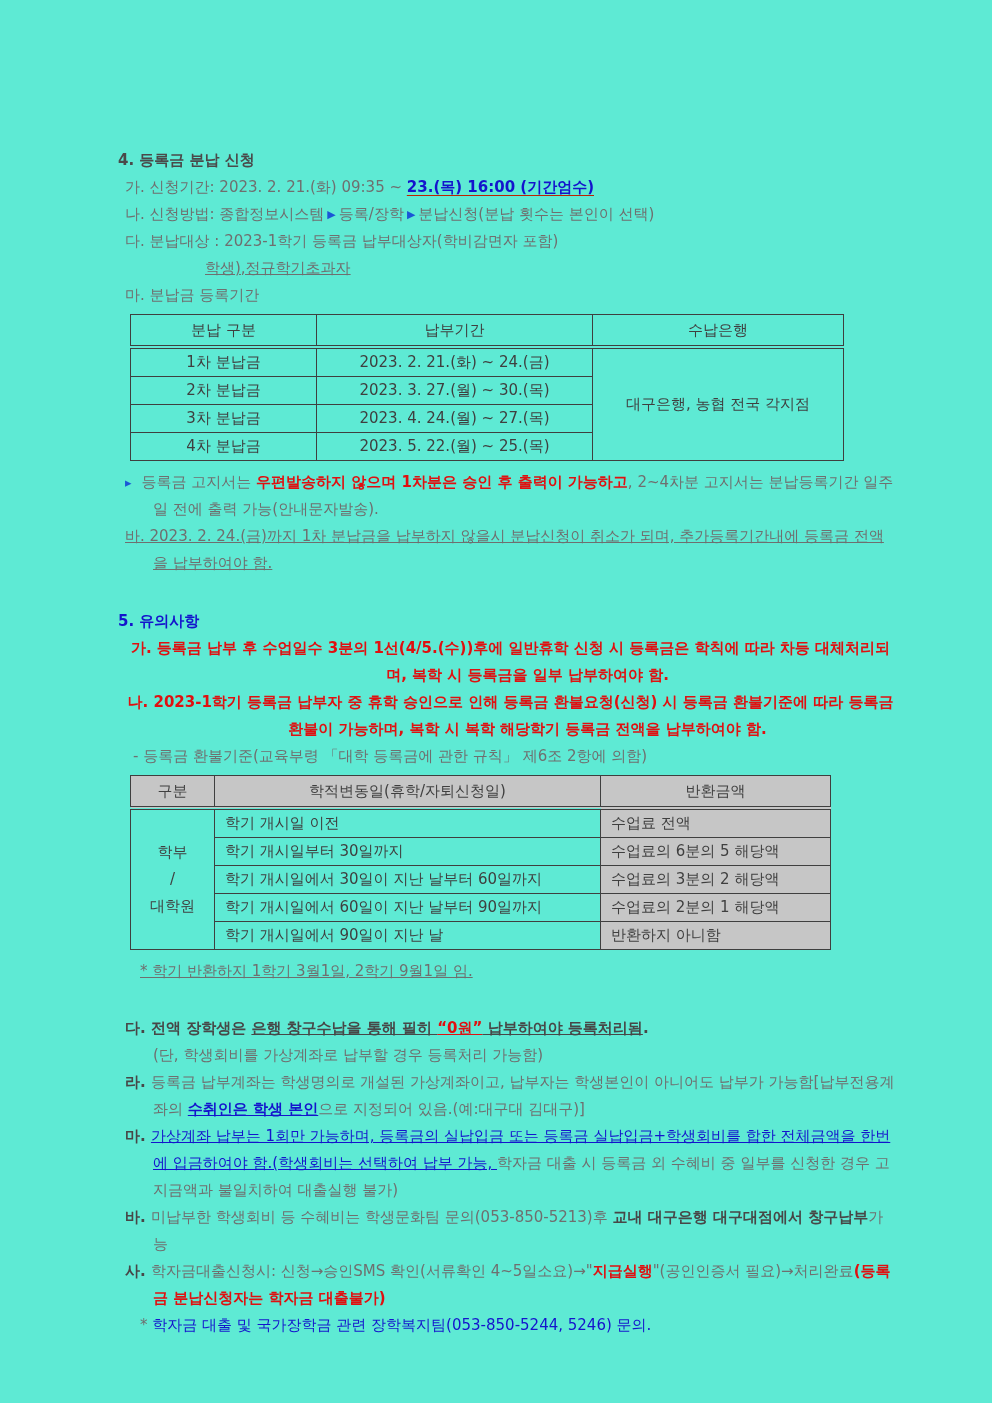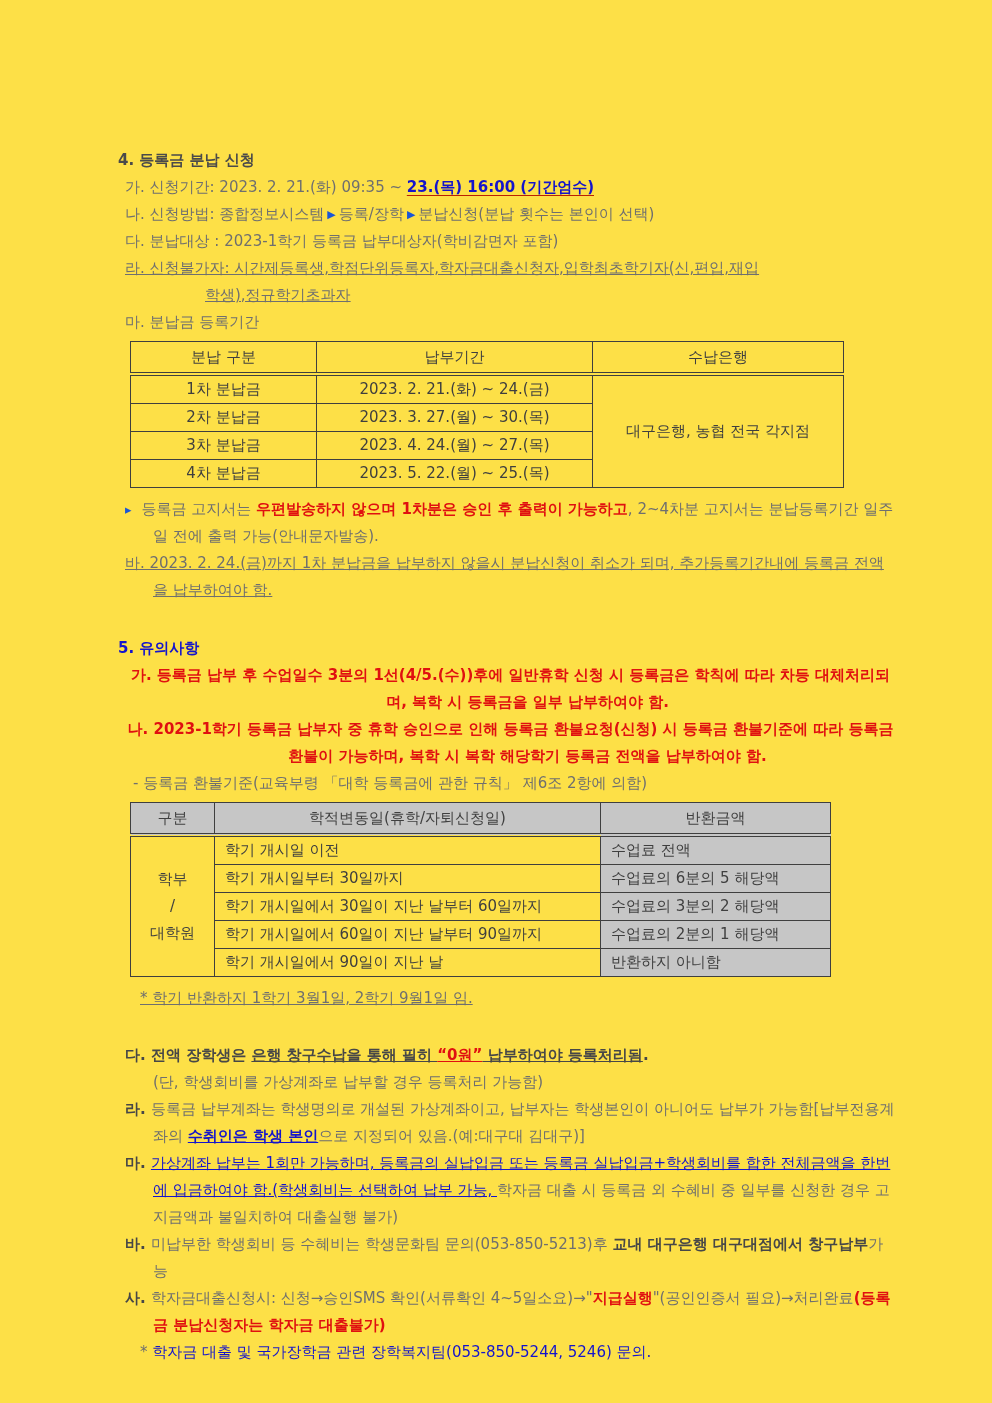--- a/index.html
+++ b/index.html
@@ -1,21 +1,21 @@
 <!DOCTYPE html>
 <html><head>
 <meta charset="utf-8">
 <style>
   html,body { margin:0; padding:0; background:#ffffff; }
   .page {
     position:relative;
     width:992px; height:1403px;
     box-sizing:border-box;
     padding:147px 96px 0 116px;
-    background:#fde047;
+    background:#5eead4;
     font-family:"DejaVu Sans","Liberation Sans",sans-serif;
     font-size:15px;
     line-height:27px;
     color:#6f6f6f;
     overflow:hidden;
   }
   p { margin:0; }
   .sec-heading { color:#4a4a4a; font-weight:bold; margin-left:2px; }
   .sec-heading.blue { color:#1414cc; }
   .item { margin-left:9px; }
@@ -71,21 +71,21 @@
 <div class="page">
 
   <p class="sec-heading">4. 등록금 분납 신청</p>
 
   <p class="item"><span>가. 신청기간: 2023. 2. 21.(화) 09:35 ~ </span><span class="deadline">23.(목) 16:00 (기간엄수)</span></p>
 
   <p class="item"><span>나. 신청방법: 종합정보시스템</span><span class="arrow">▶</span><span>등록/장학</span><span class="arrow">▶</span><span>분납신청(분납 횟수는 본인이 선택)</span></p>
 
   <p class="item">다. 분납대상 : 2023-1학기 등록금 납부대상자(학비감면자 포함)</p>
 
-  <p class="item"><span class="u">라. 신청불가자: 시간제등록생,학점단위등록자,학자금대출신청자,입학최초학기자(신,편입,재입</span><span class="u ra2-line2">학생),정규학기초과자</span></p>
+  <p class="item"><span class="u ra2-line2">학생),정규학기초과자</span></p>
 
   <p class="item">마. 분납금 등록기간</p>
 
   <table class="doc-tbl pay">
     <colgroup>
         <col class="c1">
         <col class="c2">
         <col class="c3">
       </colgroup>
     <thead>

